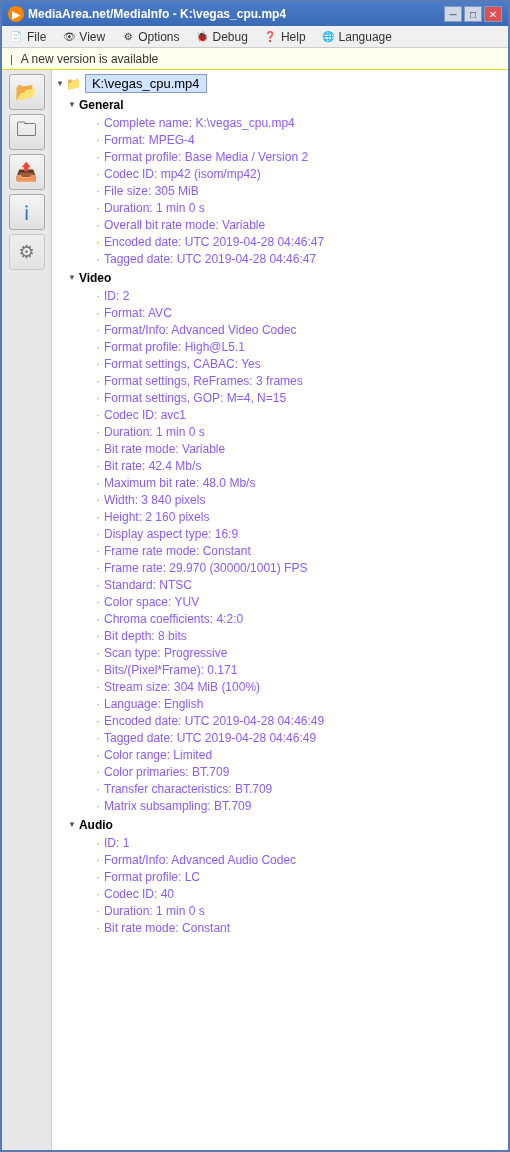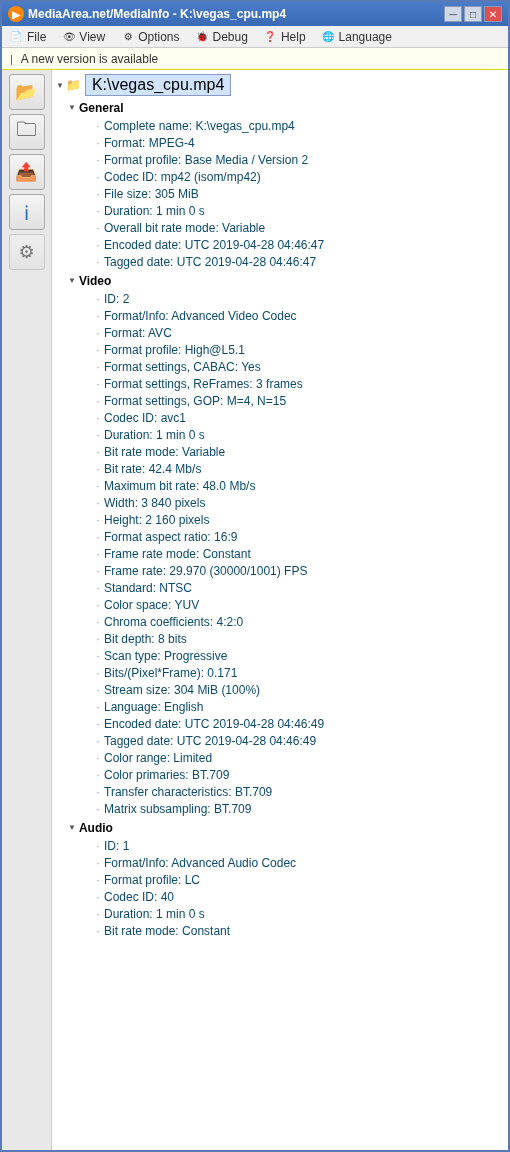--- a/index.html
+++ b/index.html
@@ -151,21 +151,21 @@
     }
     .folder-icon {
       color: #f0a000;
       font-size: 12px;
       margin-right: 2px;
     }
     .root-label {
       background: #d0e4ff;
       border: 1px solid #8899cc;
       padding: 1px 6px;
-      font-size: 16px;
+      font-size: 13px;
       color: #000;
     }
     .section {
       margin-left: 12px;
     }
     .section-header {
       display: flex;
       align-items: center;
       gap: 3px;
       font-weight: bold;
@@ -175,21 +175,21 @@
     }
     .triangle {
       font-size: 8px;
       color: #555;
     }
     .property-row {
       display: flex;
       line-height: 17px;
       padding-left: 28px;
       font-size: 12px;
-      color: #0c4a6e;
+      color: #8b5cf6;
     }
     .property-row::before {
       content: '·';
       margin-right: 4px;
       color: #999;
     }
     .info-notice {
       font-size: 11px;
       color: #555;
       margin-right: 4px;
@@ -287,34 +287,34 @@
         <div class="property-row">Encoded date: UTC 2019-04-28 04:46:47</div>
         <div class="property-row">Tagged date: UTC 2019-04-28 04:46:47</div>
       </div>
 
       <div class="section">
         <div class="section-header">
           <span class="triangle">▼</span>
           <span>Video</span>
         </div>
         <div class="property-row">ID: 2</div>
+        <div class="property-row">Format: AVC</div>
         <div class="property-row">Format/Info: Advanced Video Codec</div>
-        <div class="property-row">Format: AVC</div>
         <div class="property-row">Format profile: High@L5.1</div>
         <div class="property-row">Format settings, CABAC: Yes</div>
         <div class="property-row">Format settings, ReFrames: 3 frames</div>
         <div class="property-row">Format settings, GOP: M=4, N=15</div>
         <div class="property-row">Codec ID: avc1</div>
         <div class="property-row">Duration: 1 min 0 s</div>
         <div class="property-row">Bit rate mode: Variable</div>
         <div class="property-row">Bit rate: 42.4 Mb/s</div>
         <div class="property-row">Maximum bit rate: 48.0 Mb/s</div>
         <div class="property-row">Width: 3 840 pixels</div>
         <div class="property-row">Height: 2 160 pixels</div>
-        <div class="property-row">Format aspect ratio: 16:9</div>
+        <div class="property-row">Display aspect type: 16:9</div>
         <div class="property-row">Frame rate mode: Constant</div>
         <div class="property-row">Frame rate: 29.970 (30000/1001) FPS</div>
         <div class="property-row">Standard: NTSC</div>
         <div class="property-row">Color space: YUV</div>
         <div class="property-row">Chroma coefficients: 4:2:0</div>
         <div class="property-row">Bit depth: 8 bits</div>
         <div class="property-row">Scan type: Progressive</div>
         <div class="property-row">Bits/(Pixel*Frame): 0.171</div>
         <div class="property-row">Stream size: 304 MiB (100%)</div>
         <div class="property-row">Language: English</div>

